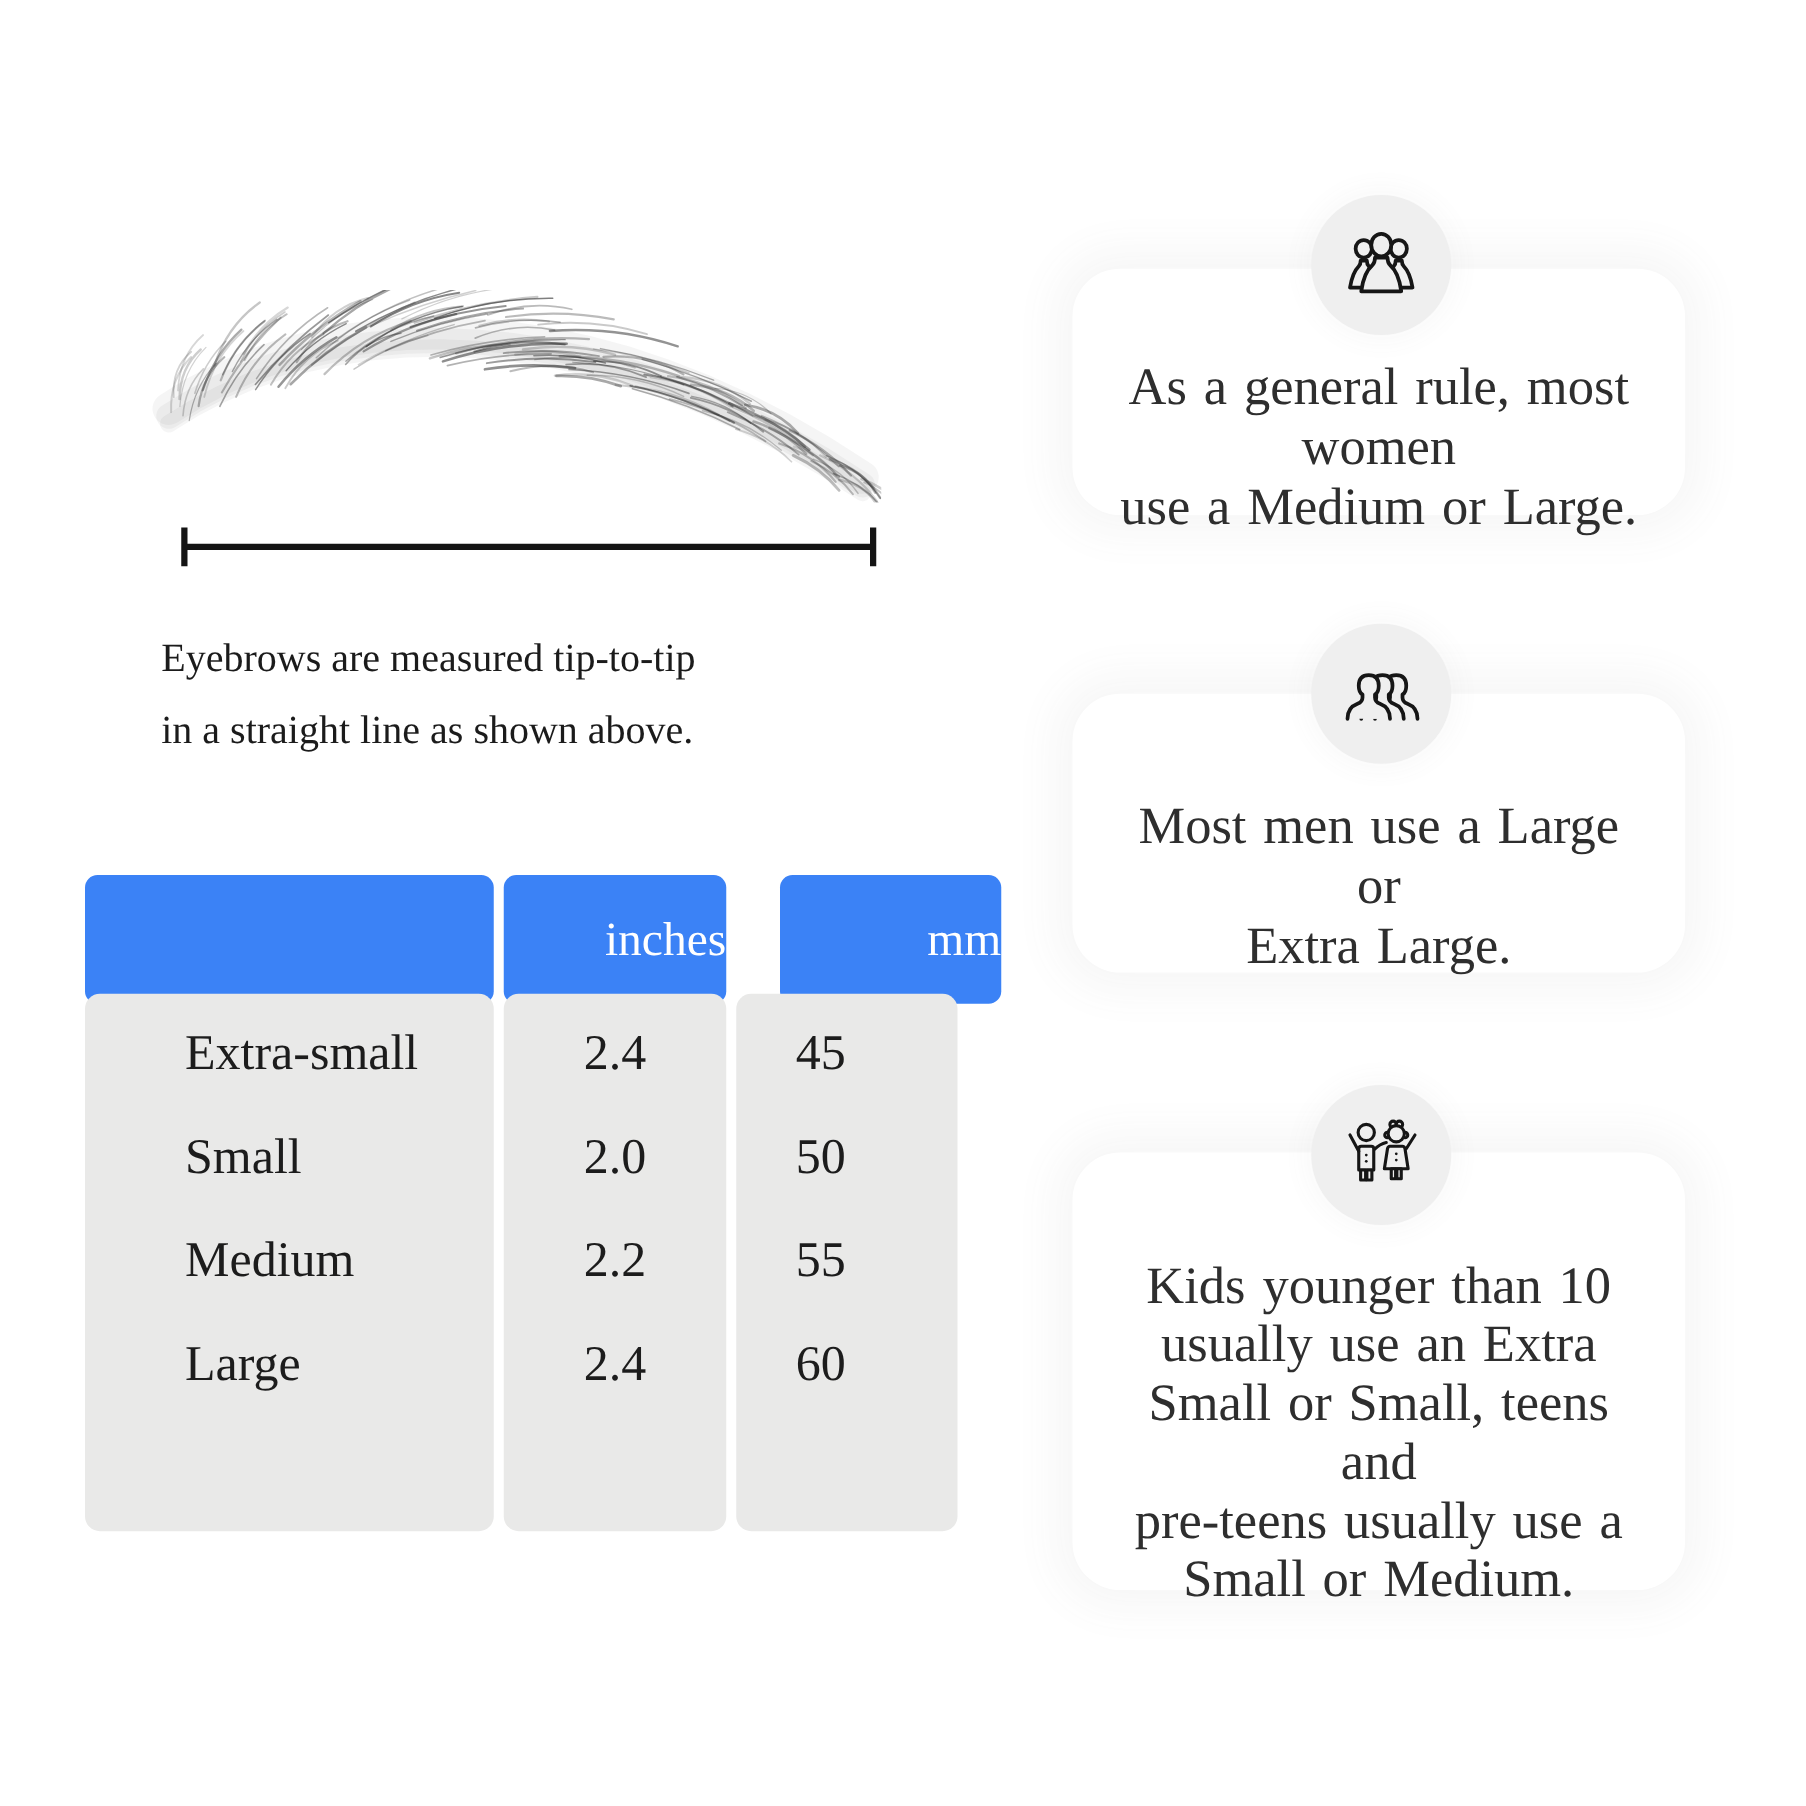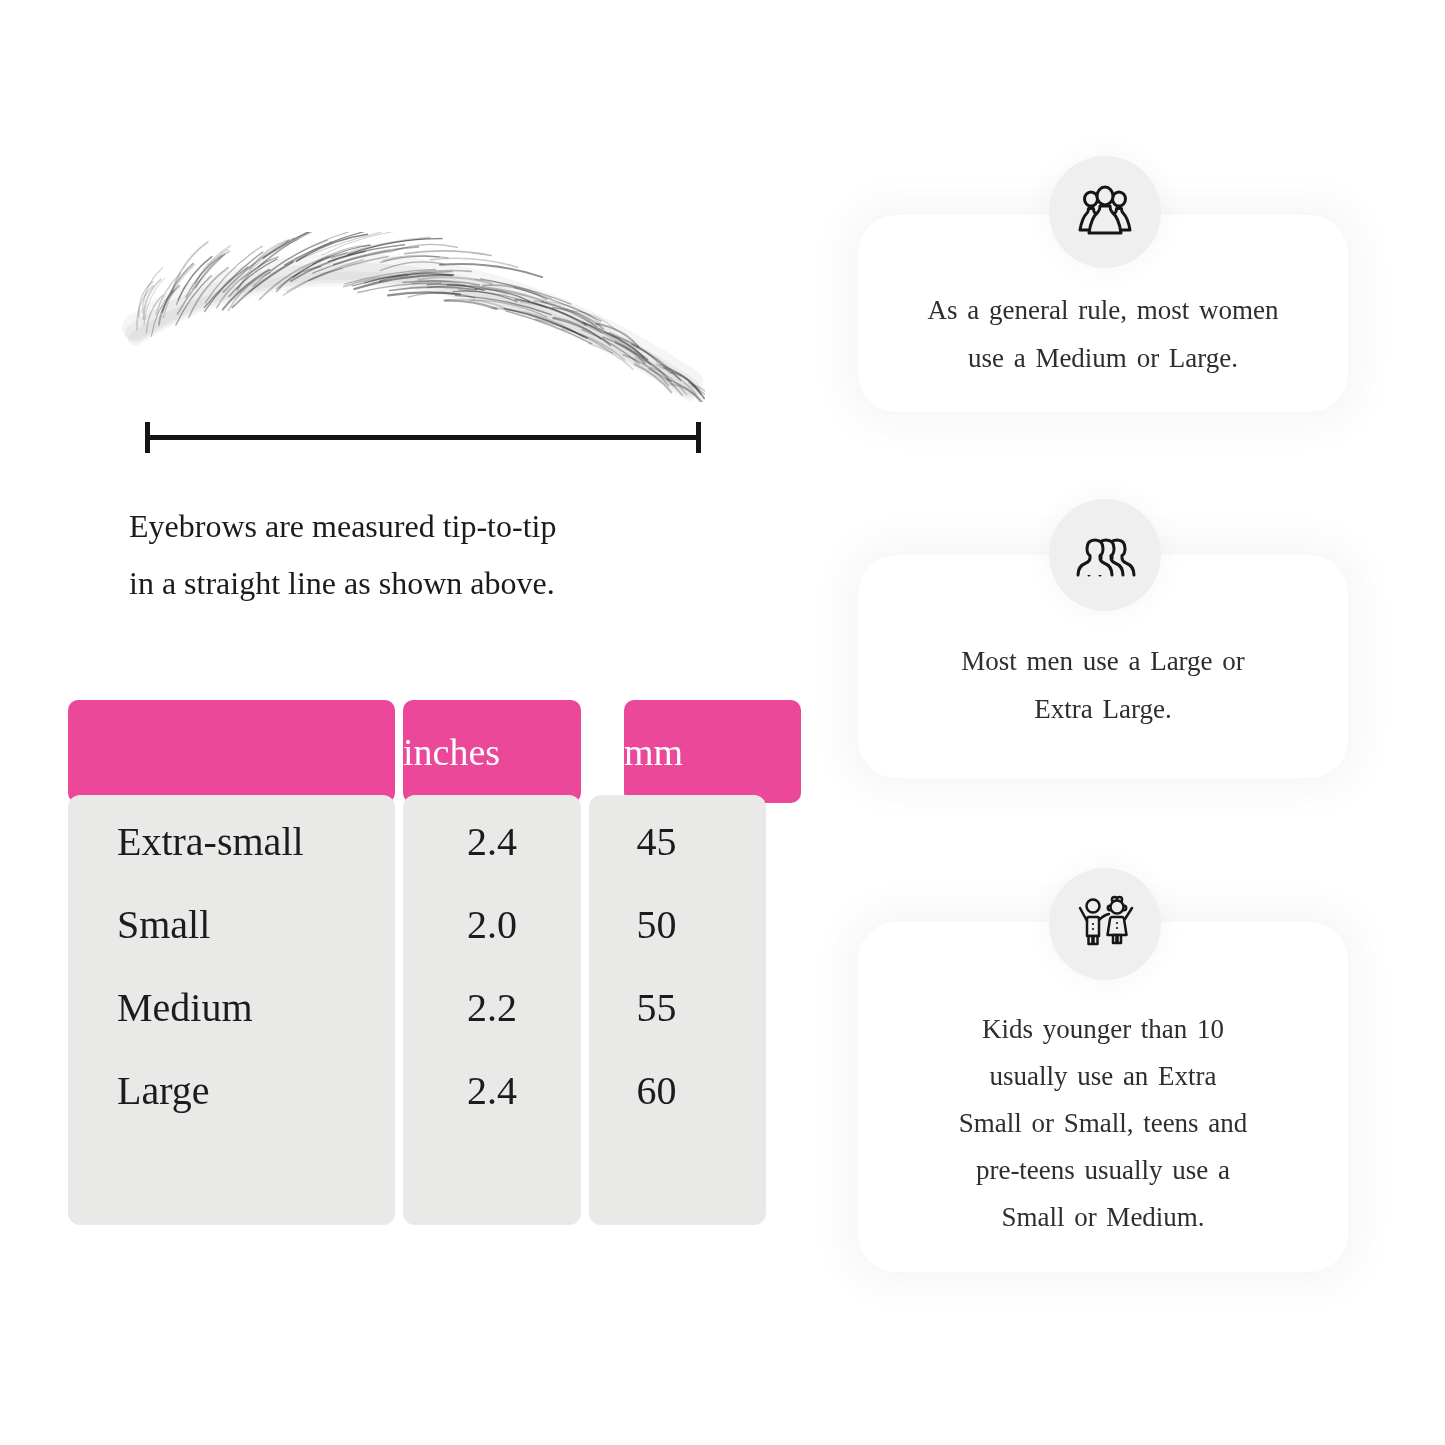--- a/index.html
+++ b/index.html
@@ -11,41 +11,41 @@
   .brow{position:absolute;left:115px;top:232px;width:590px;height:170px;}
   .mline{position:absolute;left:146px;top:435px;width:554px;height:5px;background:#141414;}
   .mline .cap{position:absolute;top:-13px;width:5px;height:31px;background:#141414;}
   .mline .cap.left{left:-1px;}
   .mline .cap.right{right:-1px;}
   .caption{
     position:absolute;left:129px;top:498px;width:620px;
     font-size:32px;line-height:57px;white-space:pre-line;color:#1b1b1b;
   }
   
-  .th{position:absolute;top:700px;height:103px;background:#ec4899;border-radius:10px;
-      display:flex;align-items:center;justify-content:flex-start;color:#ffffff;font-size:38px;}
+  .th{position:absolute;top:700px;height:103px;background:#3b82f6;border-radius:10px;
+      display:flex;align-items:center;justify-content:flex-end;color:#ffffff;font-size:38px;}
   .thc1{left:68px;width:327px;}
   .thc2{left:403px;width:178px;}
   .thc3{left:624px;width:177px;}
   .tb{position:absolute;top:795px;height:430px;background:#e9e9e8;border-radius:12px;}
   .tbc1{left:68px;width:327px;}
   .tbc2{left:403px;width:178px;}
   .tbc3{left:589px;width:177px;}
   .rows{position:absolute;left:68px;top:800px;width:698px;}
   .row{position:relative;height:83px;}
   .cell{position:absolute;top:0;height:100%;display:flex;align-items:center;font-size:40px;color:#1c1c1c;}
-  .cell.label{left:0;width:331px;padding-left:49px;box-sizing:border-box;font-family:Liberation Serif, serif;}
+  .cell.label{left:0;width:331px;padding-left:80px;box-sizing:border-box;font-family:Liberation Serif, serif;}
   .cell.v2{left:335px;width:178px;justify-content:center;}
   .cell.v3{left:500px;width:177px;justify-content:center;}
   
   .card{
     position:absolute;left:858px;width:490px;background:#ffffff;border-radius:38px;
     box-shadow:0 0 32px 16px rgba(110,110,110,0.055);
     box-sizing:border-box;text-align:center;
-    font-size:27px;line-height:48px;word-spacing:3px;color:#2e2e2e;white-space:pre-line;
+    font-size:42px;line-height:48px;word-spacing:3px;color:#2e2e2e;white-space:pre-line;
   }
   .card1{top:215px;height:197px;padding:71px 30px 0;}
   .card2{top:555px;height:223px;padding:82px 30px 0;}
   .card3{top:922px;height:350px;padding:84px 30px 0;line-height:47px;}
   .circle{
     position:absolute;left:1049px;width:112px;height:112px;border-radius:50%;
     background:#efefef;display:flex;align-items:center;justify-content:center;
     box-shadow:0 0 18px 8px rgba(110,110,110,0.035);z-index:3;
   }
   .circ1{top:156px;}

